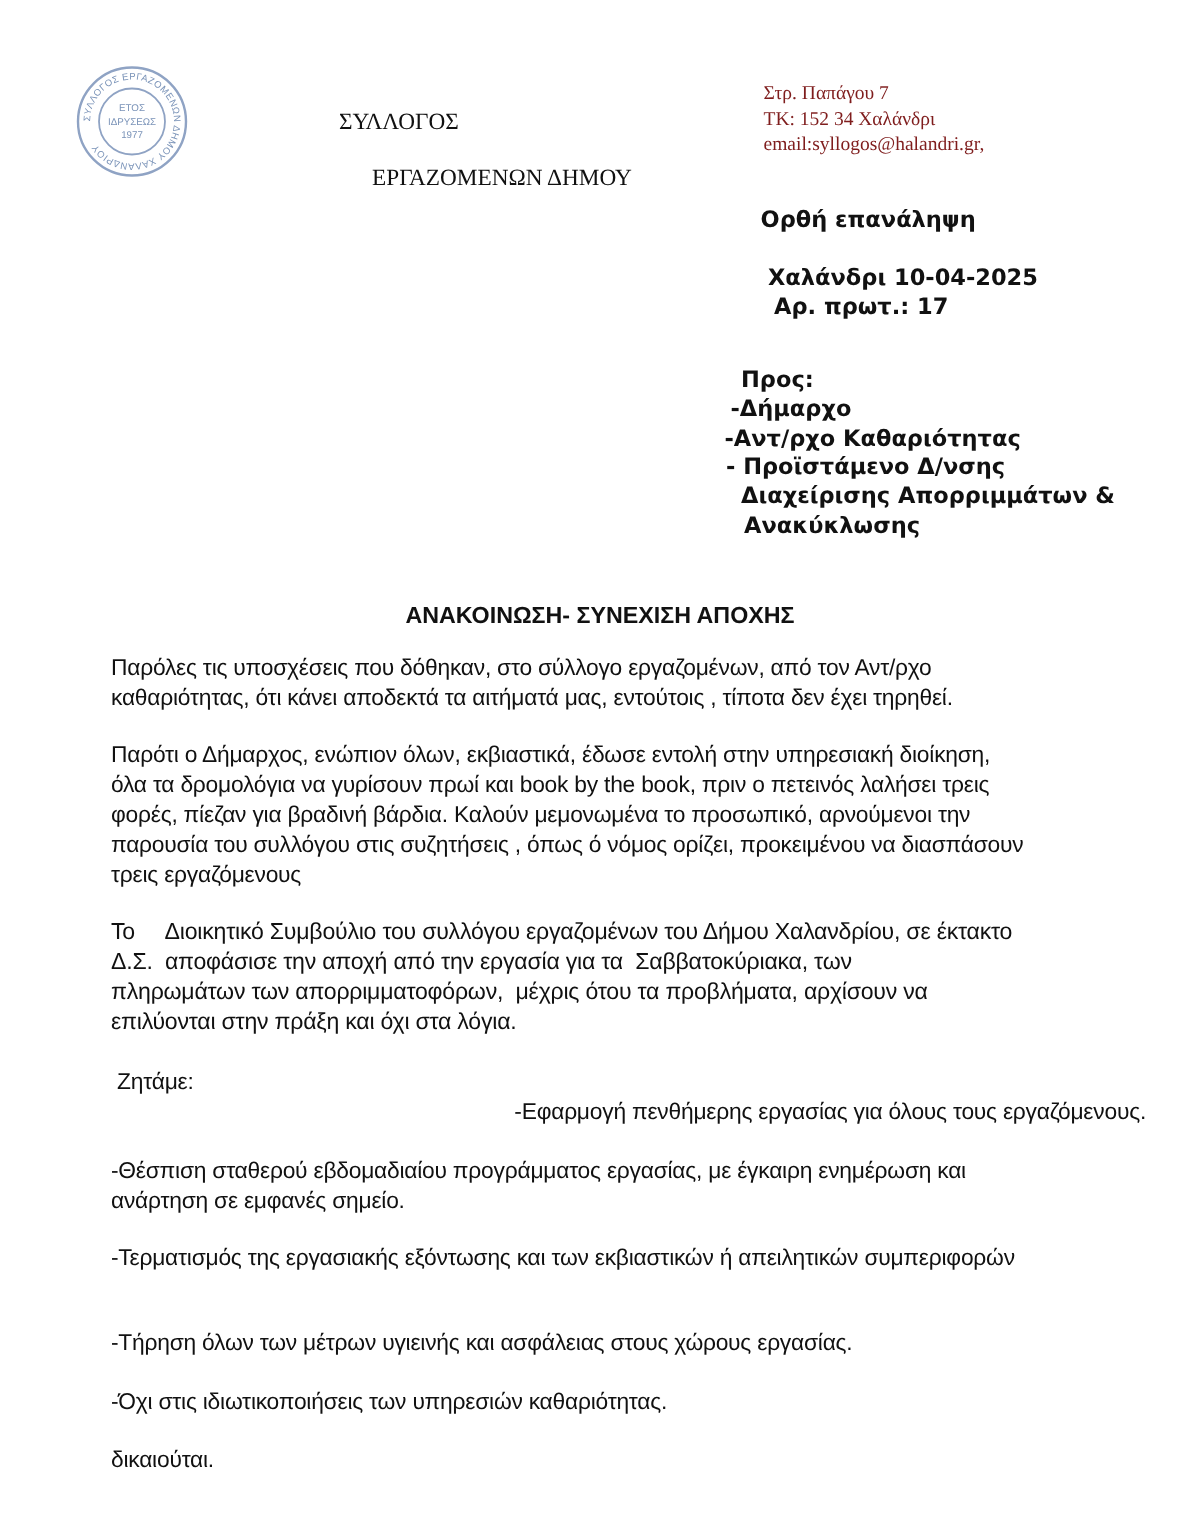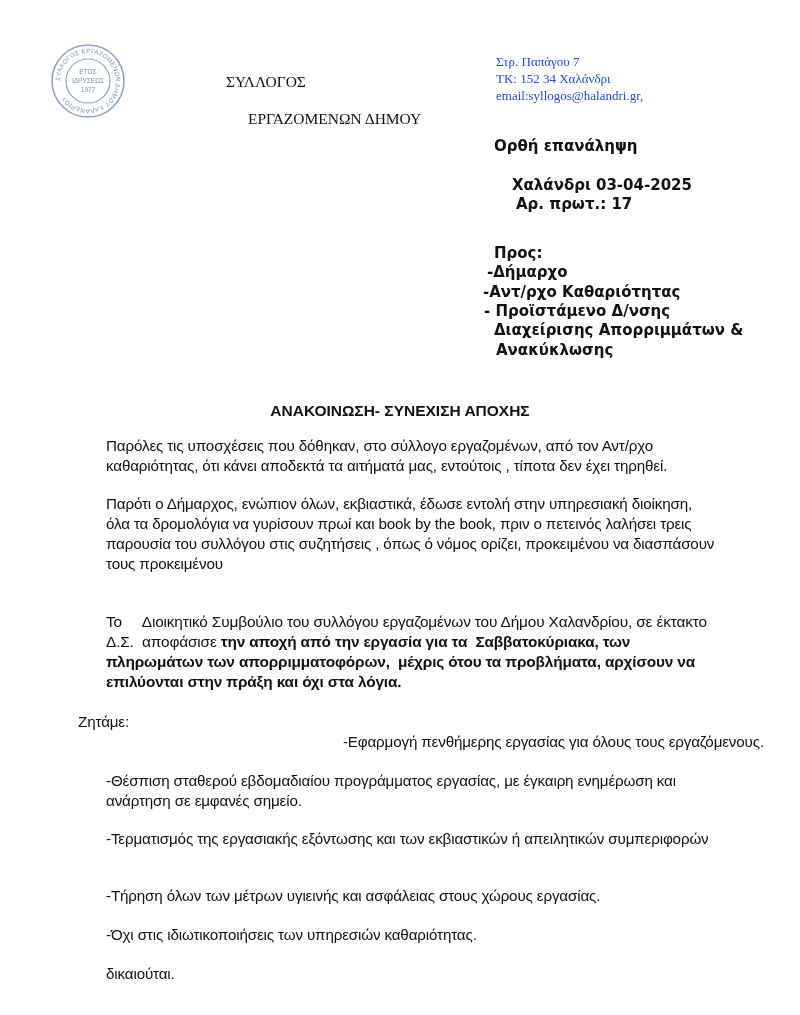--- a/index.html
+++ b/index.html
@@ -8,29 +8,29 @@
   .serif { font-family: "Liberation Serif", "DejaVu Serif", serif; }
   .verd { font-family: "DejaVu Sans", "Liberation Sans", sans-serif; }
   .narrow { font-family: "Liberation Sans", "DejaVu Sans", sans-serif; }
 
   
   .stamp { left:50px; top:43px; width:76px; height:76px; }
 
   .org1 { left:226px; top:73px; font-size:15.5px; }
   .org2 { left:248px; top:90px; font-size:15.5px;margin-top:20px; }
 
-  .addr { left:496px; font-size:13px; color:#1d4ed8; }
+  .addr { left:509px; font-size:13px; color:#7f1d1d; }
 
   .bold-verd { font-weight:bold; font-size:15px; }
 
   .title { left:0; width:800px; top:402px; text-align:center; font-weight:bold; font-size:15.5px; }
 
   .para { left:74px; width:690px; font-size:15.2px; line-height:20px; letter-spacing:-0.15px; }
-  .para b { font-weight:bold; }
-  .line { white-space:nowrap;margin-left:32px; }
+  .para b { font-weight:normal; }
+  .line { white-space:nowrap; }
 </style>
 </head>
 <body>
 
 <div class="abs stamp">
   <svg width="76" height="76" viewBox="0 0 76 76">
     <defs>
       <path id="ringpath" d="M38,38 m-28,0 a28,28 0 1,1 56,0 a28,28 0 1,1 -56,0"></path>
     </defs>
     <circle cx="38" cy="38" r="36" fill="none" stroke="#8fa3c4" stroke-width="1.6"></circle>
@@ -44,43 +44,44 @@
   </svg>
 </div>
 
 <div class="abs serif org1">ΣΥΛΛΟΓΟΣ</div>
 <div class="abs serif org2">ΕΡΓΑΖΟΜΕΝΩΝ ΔΗΜΟΥ</div>
 
 <div class="abs serif addr" style="top:54px">Στρ. Παπάγου 7</div>
 <div class="abs serif addr" style="top:71px">ΤΚ: 152 34 Χαλάνδρι</div>
 <div class="abs serif addr" style="top:88px">email:syllogos@halandri.gr,</div>
 
-<div class="abs verd bold-verd" style="left:494px; top:137px;">Ορθή επανάληψη</div>
-<div class="abs verd bold-verd" style="left:512px; top:176px;">Χαλάνδρι  03-04-2025</div>
+<div class="abs verd bold-verd" style="left:507px; top:137px;">Ορθή επανάληψη</div>
+<div class="abs verd bold-verd" style="left:512px; top:176px;">Χαλάνδρι  10-04-2025</div>
 <div class="abs verd bold-verd" style="left:516px; top:195px;">Αρ. πρωτ.:  17</div>
 
 <div class="abs verd bold-verd" style="left:494px; top:244px;">Προς:</div>
 <div class="abs verd bold-verd" style="left:487px; top:263px;">-Δήμαρχο</div>
 <div class="abs verd bold-verd" style="left:483px; top:283px;">-Αντ/ρχο Καθαριότητας</div>
 <div class="abs verd bold-verd" style="left:484px; top:302px;">- Προϊστάμενο Δ/νσης</div>
 <div class="abs verd bold-verd" style="left:494px; top:321px;">Διαχείρισης Απορριμμάτων &amp;</div>
 <div class="abs verd bold-verd" style="left:496px; top:341px;">Ανακύκλωσης</div>
 
 <div class="abs narrow title">ΑΝΑΚΟΙΝΩΣΗ- ΣΥΝΕΧΙΣΗ ΑΠΟΧΗΣ</div>
 
 <div class="abs narrow para" style="top:436px;">
   <div class="line">Παρόλες τις υποσχέσεις που δόθηκαν, στο σύλλογο εργαζομένων, από τον Αντ/ρχο</div>
   <div class="line">καθαριότητας, ότι κάνει αποδεκτά τα αιτήματά μας, εντούτοις , τίποτα δεν έχει τηρηθεί.</div>
 </div>
 
 <div class="abs narrow para" style="top:494px;">
   <div class="line">Παρότι ο Δήμαρχος,  ενώπιον όλων, εκβιαστικά, έδωσε εντολή στην υπηρεσιακή διοίκηση,</div>
   <div class="line">όλα τα δρομολόγια να γυρίσουν πρωί και book by the book, πριν ο πετεινός  λαλήσει  τρεις</div>
+  <div class="line">φορές, πίεζαν για βραδινή βάρδια. Καλούν μεμονωμένα το προσωπικό, αρνούμενοι την</div>
   <div class="line">παρουσία του συλλόγου στις συζητήσεις , όπως ό νόμος ορίζει, προκειμένου να διασπάσουν</div>
-  <div class="line">τους προκειμένου</div>
+  <div class="line">τρεις εργαζόμενους</div>
 </div>
 
 <div class="abs narrow para" style="top:612px; font-size:15.4px;">
   <div class="line" style="white-space:pre;">Το     Διοικητικό Συμβούλιο του συλλόγου εργαζομένων του Δήμου Χαλανδρίου, σε έκτακτο</div>
   <div class="line"><span style="white-space:pre;">Δ.Σ.  αποφάσισε </span><b style="white-space:pre;">την αποχή από την εργασία για τα  Σαββατοκύριακα, των</b></div>
   <div class="line" style="white-space:pre;"><b>πληρωμάτων των απορριμματοφόρων,  μέχρις ότου τα προβλήματα, αρχίσουν να</b></div>
   <div class="line"><b>επιλύονται στην πράξη και όχι στα λόγια.</b></div>
 </div>
 
 <div class="abs narrow para" style="top:712px; white-space:pre;"> Ζητάμε:</div>

